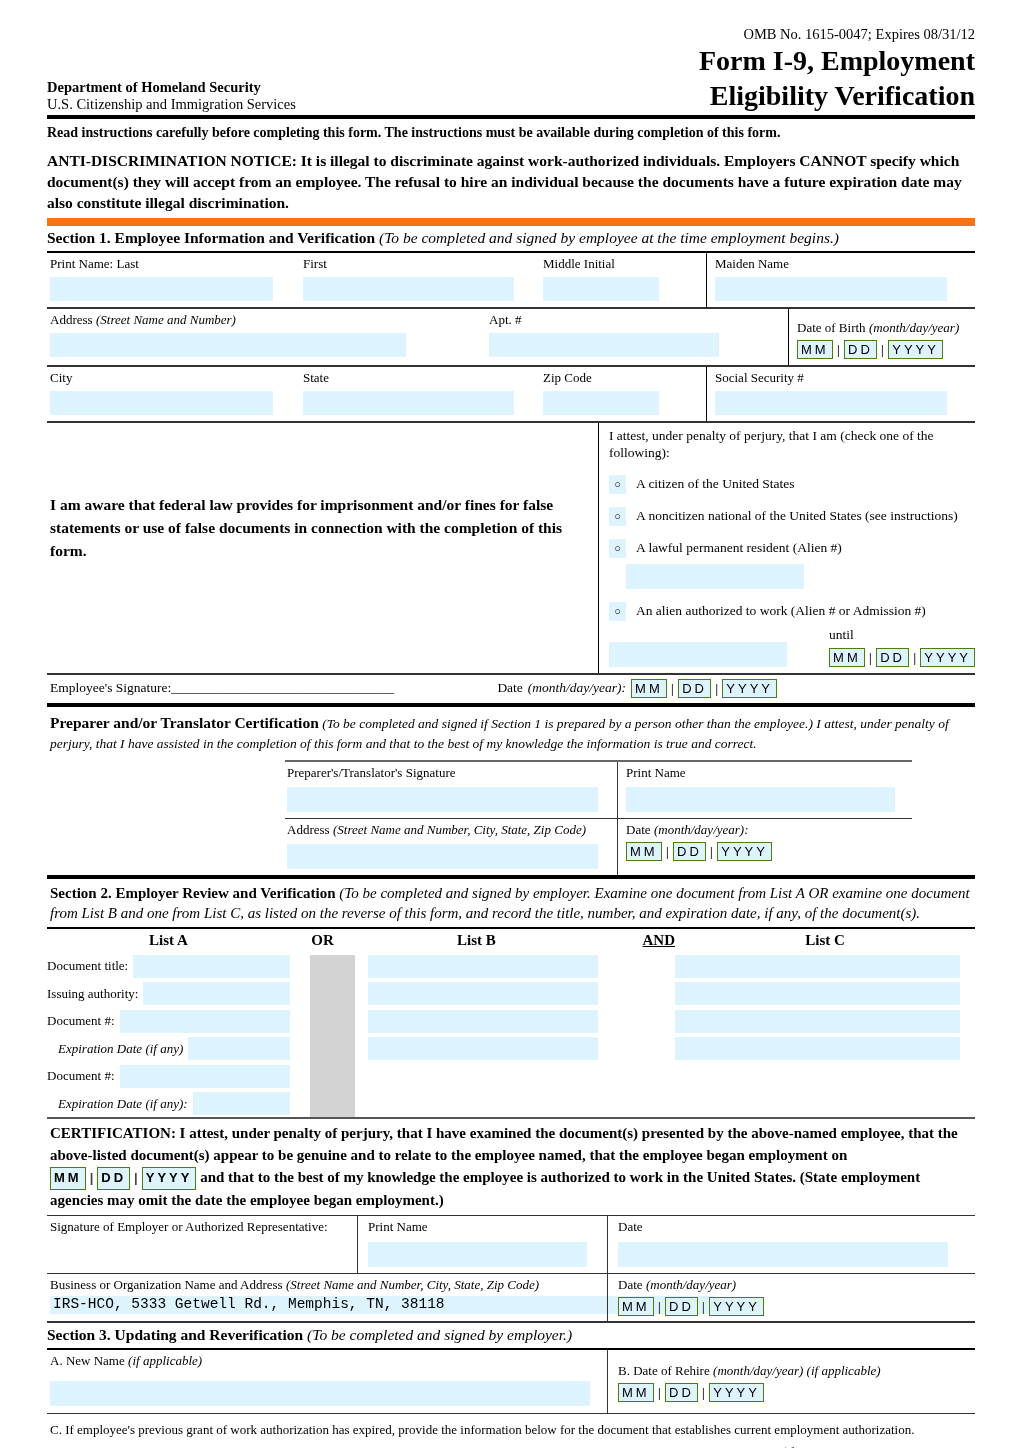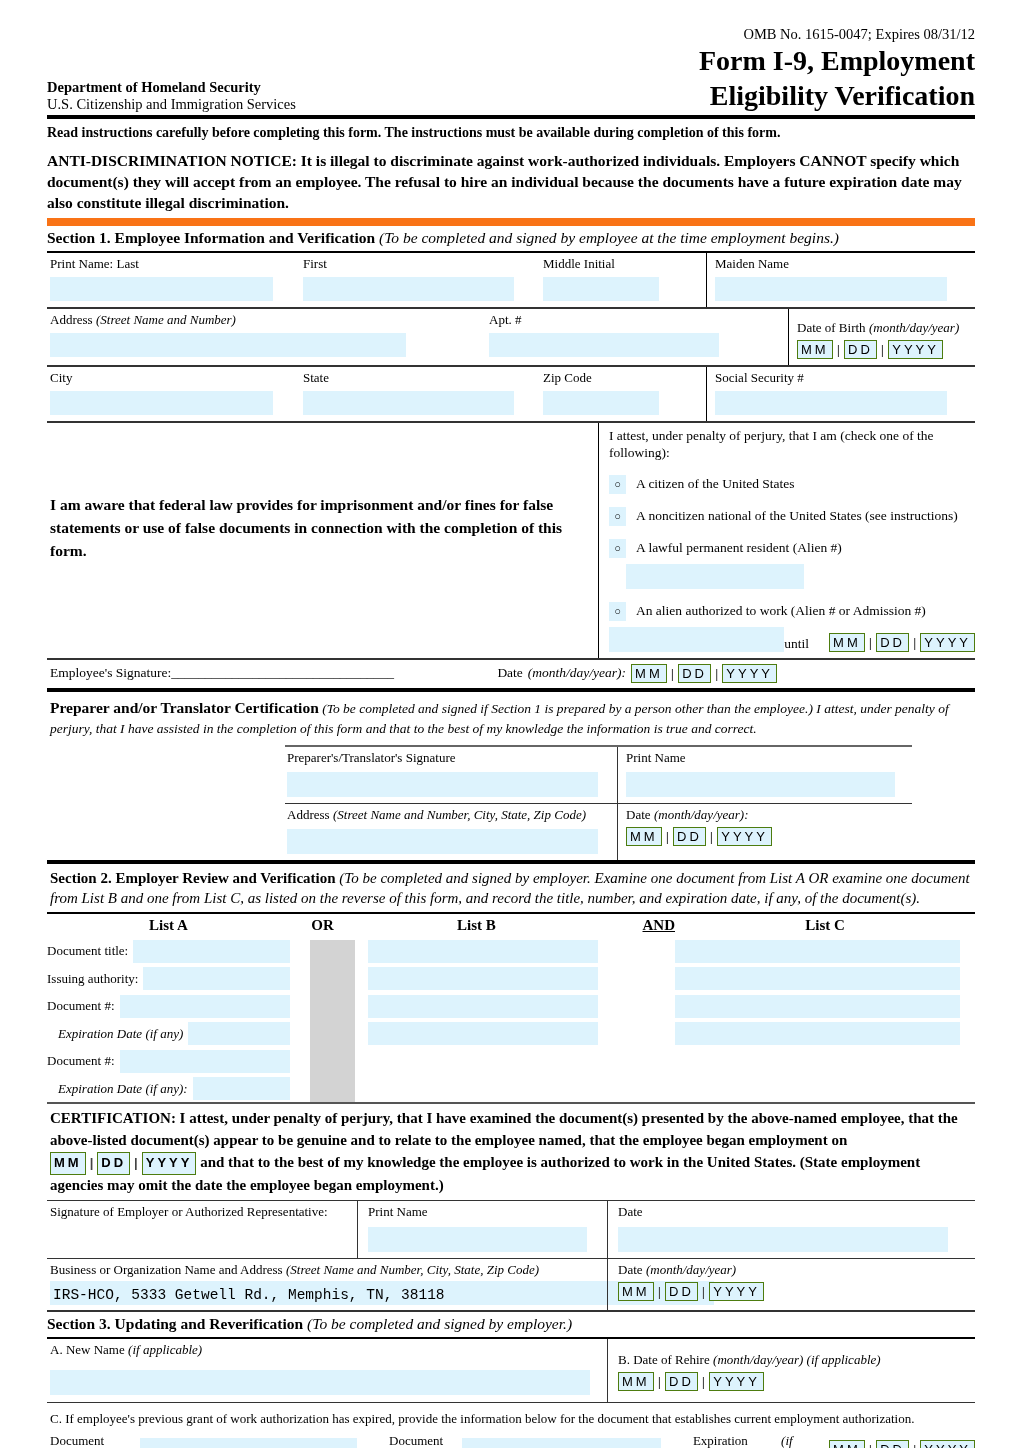--- a/index.html
+++ b/index.html
@@ -51,21 +51,21 @@
   .warn { font-weight:bold; font-size:15.5px; line-height:1.5; }
   .attest-right { width:376px; padding:4px 0 6px 10px; font-size:13.5px; }
   .attest-intro { line-height:1.3; margin-bottom:8px; }
   .opt { display:flex; align-items:center; margin-top:13px; }
   .radio-chip { width:17px; height:19px; background:#ddf3fd; display:flex;
                 align-items:center; justify-content:center; font-size:11px; flex:0 0 17px; }
   .opt-label { margin-left:10px; }
   .alien-field { height:25px; width:178px; margin-left:17px; margin-top:6px; }
   .until-row { display:flex; align-items:flex-end; margin-top:6px; }
   .until-strip { height:25px; width:178px; }
-  .until-right { margin-left:auto; display:flex; align-items:flex-end; gap:20px; }
+  .until-right { margin-left:auto; display:flex; align-items:flex-start; gap:5px;flex-direction:column; }
 
   
   .sigrow { display:flex; align-items:center; padding:4px 0 5px 3px;
             border-bottom:4px solid #000; font-size:13.5px; }
   .sigrow .right { margin-left:auto; margin-right:198px; display:flex; align-items:center; gap:5px; }
 
   
   .prep-head { font-size:13.5px; line-height:1.45; padding:5px 0 6px 3px; }
   .prep-head .b { font-size:15.5px; }
   .prep-table { margin-left:238px; width:627px; border-top:2px solid #666; }
@@ -100,21 +100,21 @@
   .empsig { display:grid; grid-template-columns:310px 250px 368px;
             border-top:1.5px solid #333; border-bottom:1.5px solid #333; min-height:56px; }
   .empsig .ec { padding:3px 6px 6px 3px; }
   .empsig .ec + .ec { border-left:1.5px solid #333; padding-left:10px; }
   .empsig .ec .field { height:25px; margin-top:7px; width:94%; }
 
   .bizrow { display:grid; grid-template-columns:560px 368px; border-bottom:2px solid #333; }
   .bizrow .bc { padding:3px 6px 5px 3px; }
   .bizrow .bc + .bc { border-left:1.5px solid #333; padding-left:10px; }
   .bizval { font-family:"Liberation Mono", monospace; font-size:14.5px;
-            background:#ddf3fd; display:inline-block; width:664px; padding:6px 0 2px 3px; margin-top:3px; }
+            background:#ddf3fd; display:inline-block; width:664px; padding:0 0 2px 3px; margin-top:3px; }
 
   
   .s3row { display:grid; grid-template-columns:560px 368px; border-bottom:1.5px solid #333; }
   .s3row .sc { padding:3px 6px 7px 3px; }
   .s3row .sc + .sc { border-left:1.5px solid #333; padding-left:10px; }
   .s3row .field { height:25px; margin-top:12px; width:98%; }
   .crow { padding:8px 0 4px 3px; font-size:13px; }
   .docrow { display:flex; align-items:center; gap:6px; padding:2px 0 5px 3px; border-bottom:2px solid #555; }
   .docrow .f1 { width:218px; height:23px; display:inline-block; }
   .docrow .f2 { width:200px; height:23px; display:inline-block; }

